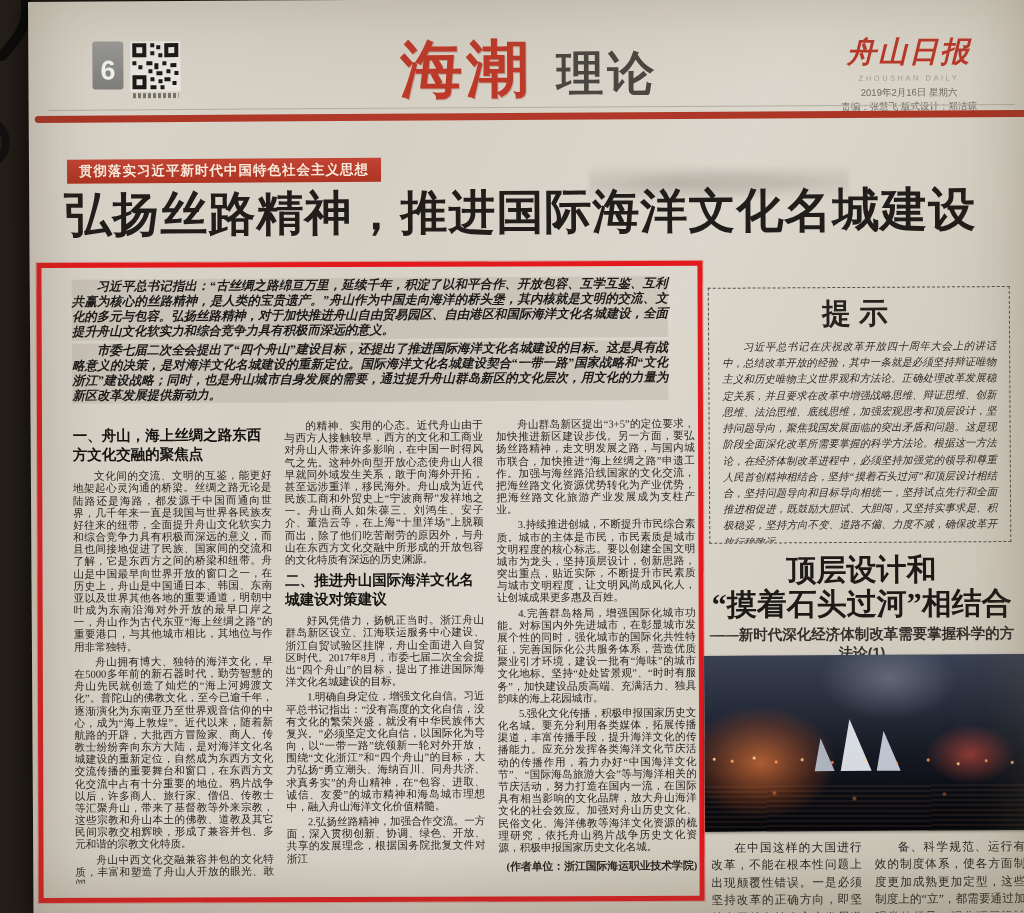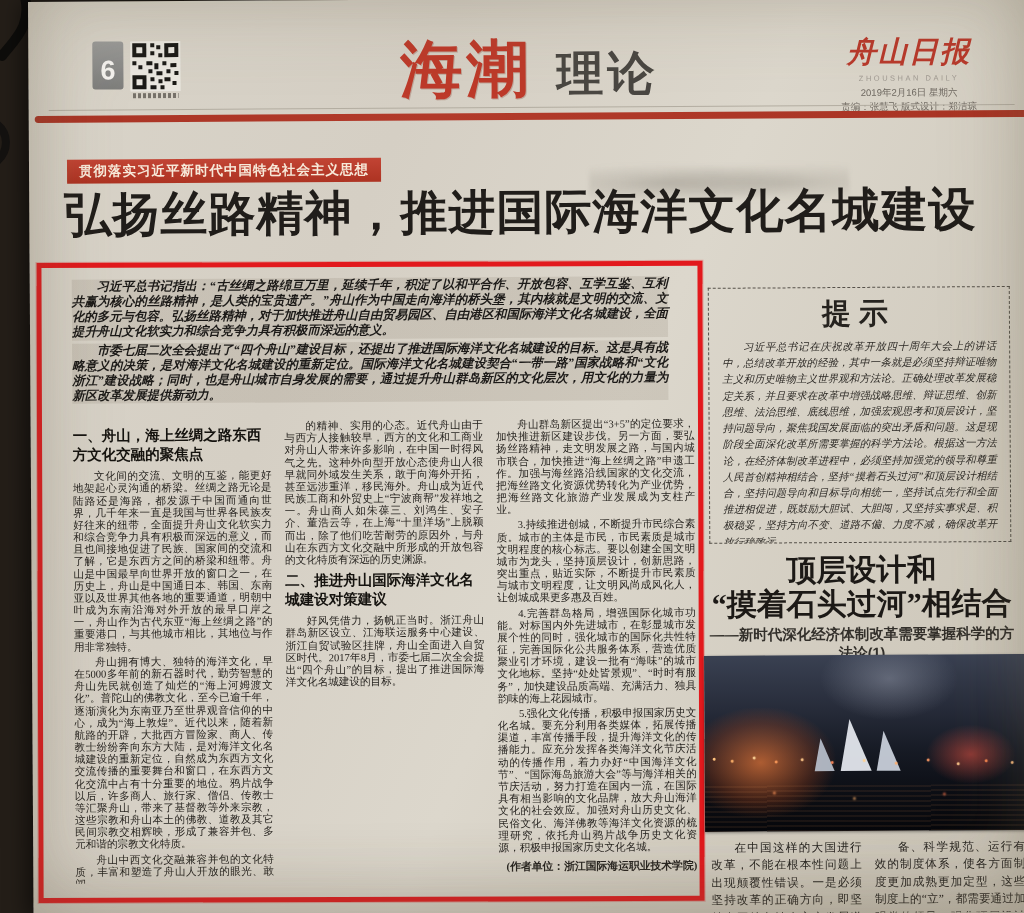--- a/index.html
+++ b/index.html
@@ -221,20 +221,22 @@
       <div class="col">
         <h3>一、舟山，海上丝绸之路东西方文化交融的聚焦点</h3>
         <p>文化间的交流、文明的互鉴，能更好地架起心灵沟通的桥梁。丝绸之路无论是陆路还是海路，都发源于中国而通向世界，几千年来一直是我国与世界各民族友好往来的纽带，全面提升舟山文化软实力和综合竞争力具有积极而深远的意义，而且也间接地促进了民族、国家间的交流和了解，它是东西方之间的桥梁和纽带。舟山是中国最早向世界开放的窗口之一，在历史上，舟山是中国通日本、韩国、东南亚以及世界其他各地的重要通道，明朝中叶成为东南沿海对外开放的最早口岸之一，舟山作为古代东亚“海上丝绸之路”的重要港口，与其他城市相比，其地位与作用非常独特。</p>
         <p>舟山拥有博大、独特的海洋文化，早在5000多年前的新石器时代，勤劳智慧的舟山先民就创造了灿烂的“海上河姆渡文化”。普陀山的佛教文化，至今已逾千年，逐渐演化为东南亚乃至世界观音信仰的中心，成为“海上敦煌”。近代以来，随着新航路的开辟，大批西方冒险家、商人、传教士纷纷奔向东方大陆，是对海洋文化名城建设的重新定位，自然成为东西方文化交流传播的重要舞台和窗口，在东西方文化交流中占有十分重要的地位。鸦片战争以后，许多商人、旅行家、僧侣、传教士等汇聚舟山，带来了基督教等外来宗教，这些宗教和舟山本土的佛教、道教及其它民间宗教交相辉映，形成了兼容并包、多元和谐的宗教文化特质。</p>
         <p>舟山中西文化交融兼容并包的文化特质，丰富和塑造了舟山人开放的眼光、敢闯</p>
       </div>
       <div class="col">
         <p>的精神、实用的心态。近代舟山由于与西方人接触较早，西方的文化和工商业对舟山人带来许多影响，在中国一时得风气之先。这种外向型开放心态使舟山人很早就同外域发生关系，敢于向海外开拓，甚至远涉重洋，移民海外。舟山成为近代民族工商和外贸史上“宁波商帮”发祥地之一。舟山商人如朱葆三、刘鸿生、安子介、董浩云等，在上海“十里洋场”上脱颖而出，除了他们吃苦耐劳的原因外，与舟山在东西方文化交融中所形成的开放包容的文化特质有深远的历史渊源。</p>
         <h3>二、推进舟山国际海洋文化名城建设对策建议</h3>
         <p>好风凭借力，扬帆正当时。浙江舟山群岛新区设立、江海联运服务中心建设、浙江自贸试验区挂牌，舟山全面进入自贸区时代。2017年8月，市委七届二次全会提出“四个舟山”的目标，提出了推进国际海洋文化名城建设的目标。</p>
+        <p>1.明确自身定位，增强文化自信。习近平总书记指出：“没有高度的文化自信，没有文化的繁荣兴盛，就没有中华民族伟大复兴。”必须坚定文化自信，以国际化为导向，以“一带一路”统领新一轮对外开放，围绕“文化浙江”和“四个舟山”的目标，大力弘扬“勇立潮头、海纳百川、同舟共济、求真务实”的舟山精神，在“包容、进取、诚信、友爱”的城市精神和海岛城市理想中，融入舟山海洋文化价值精髓。</p>
+        <p>2.弘扬丝路精神，加强合作交流。一方面，深入贯彻创新、协调、绿色、开放、共享的发展理念，根据国务院批复文件对浙江</p>
       </div>
       <div class="col">
         <p>舟山群岛新区提出“3+5”的定位要求，加快推进新区建设步伐。另一方面，要弘扬丝路精神，走文明发展之路，与国内城市联合，加快推进“海上丝绸之路”申遗工作。加强与海丝路沿线国家的文化交流，把海丝路文化资源优势转化为产业优势，把海丝路文化旅游产业发展成为支柱产业。</p>
         <p>3.持续推进创城，不断提升市民综合素质。城市的主体是市民，市民素质是城市文明程度的核心标志。要以创建全国文明城市为龙头，坚持顶层设计，创新思路，突出重点，贴近实际，不断提升市民素质与城市文明程度，让文明风尚成风化人，让创城成果更多惠及百姓。</p>
         <p>4.完善群岛格局，增强国际化城市功能。对标国内外先进城市，在彰显城市发展个性的同时，强化城市的国际化共性特征，完善国际化公共服务体系，营造优质聚业引才环境，建设一批有“海味”的城市文化地标。坚持“处处皆景观”、“时时有服务”，加快建设品质高端、充满活力、独具韵味的海上花园城市。</p>
         <p>5.强化文化传播，积极申报国家历史文化名城。要充分利用各类媒体，拓展传播渠道，丰富传播手段，提升海洋文化的传播能力。应充分发挥各类海洋文化节庆活动的传播作用，着力办好“中国海洋文化节”、“国际海岛旅游大会”等与海洋相关的节庆活动，努力打造在国内一流，在国际具有相当影响的文化品牌，放大舟山海洋文化的社会效应。加强对舟山历史文化、民俗文化、海洋佛教等海洋文化资源的梳理研究，依托舟山鸦片战争历史文化资源，积极申报国家历史文化名城。</p>
         <div class="author">(作者单位：浙江国际海运职业技术学院)</div>
       </div>
     </div>
 

